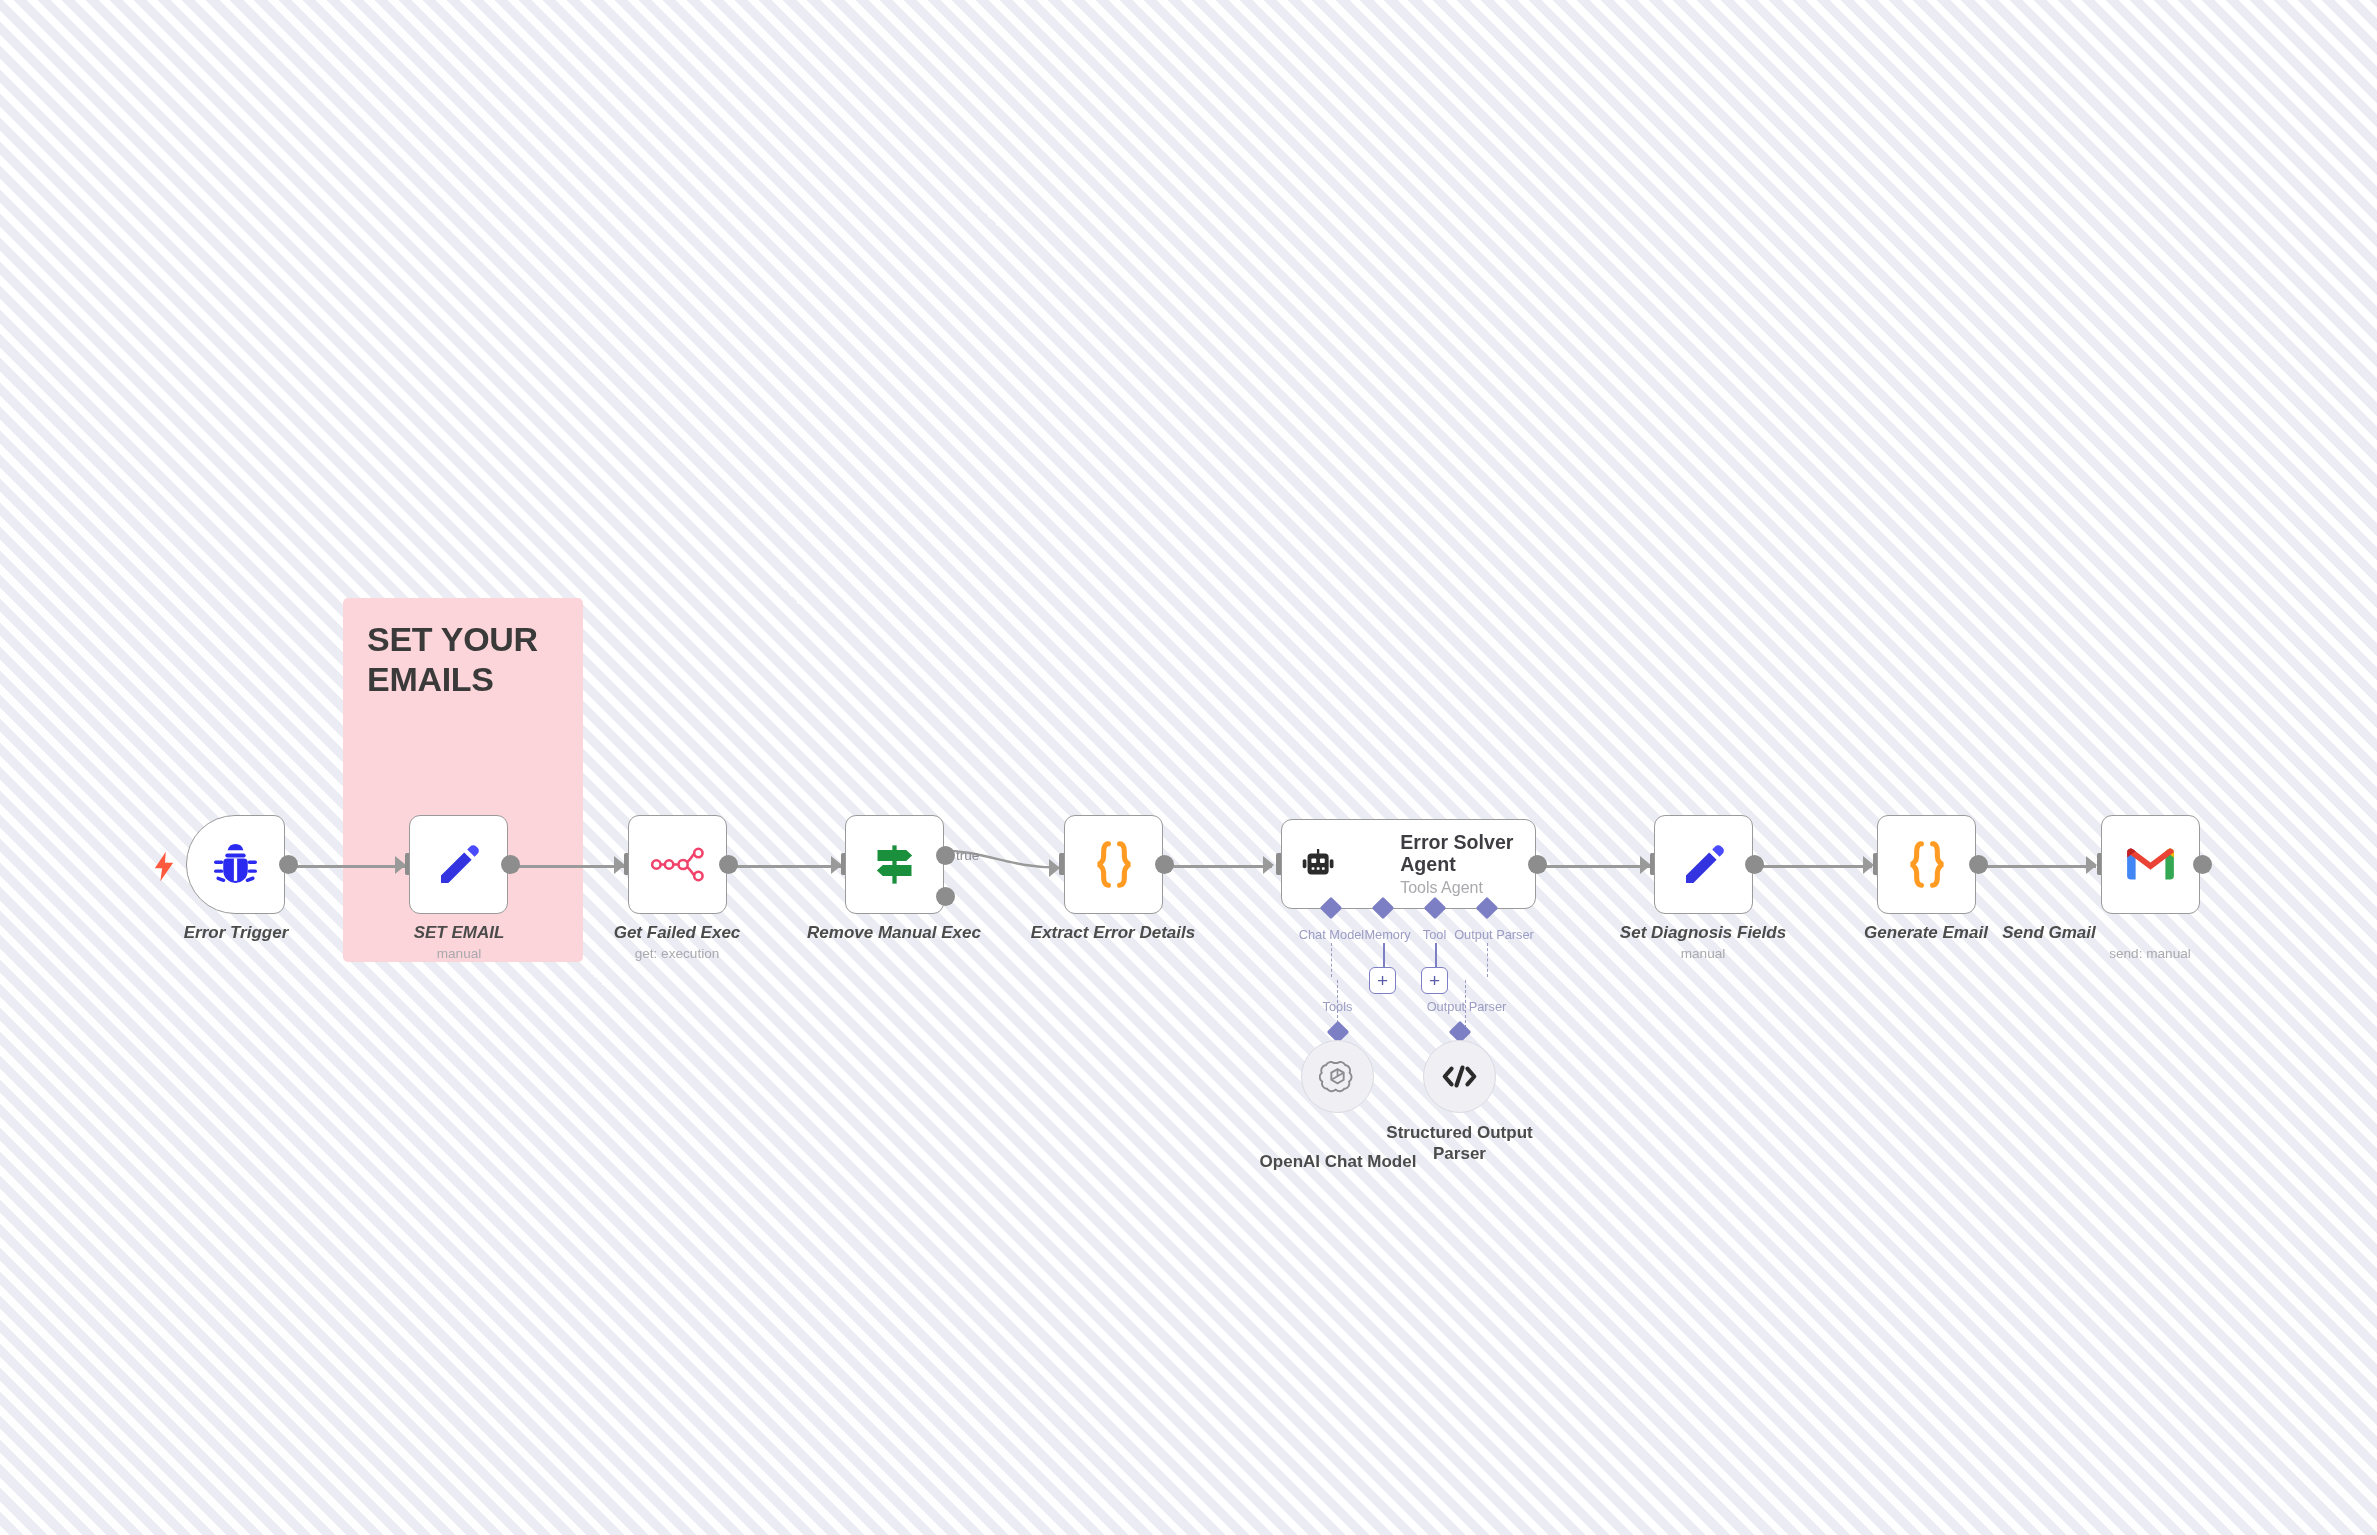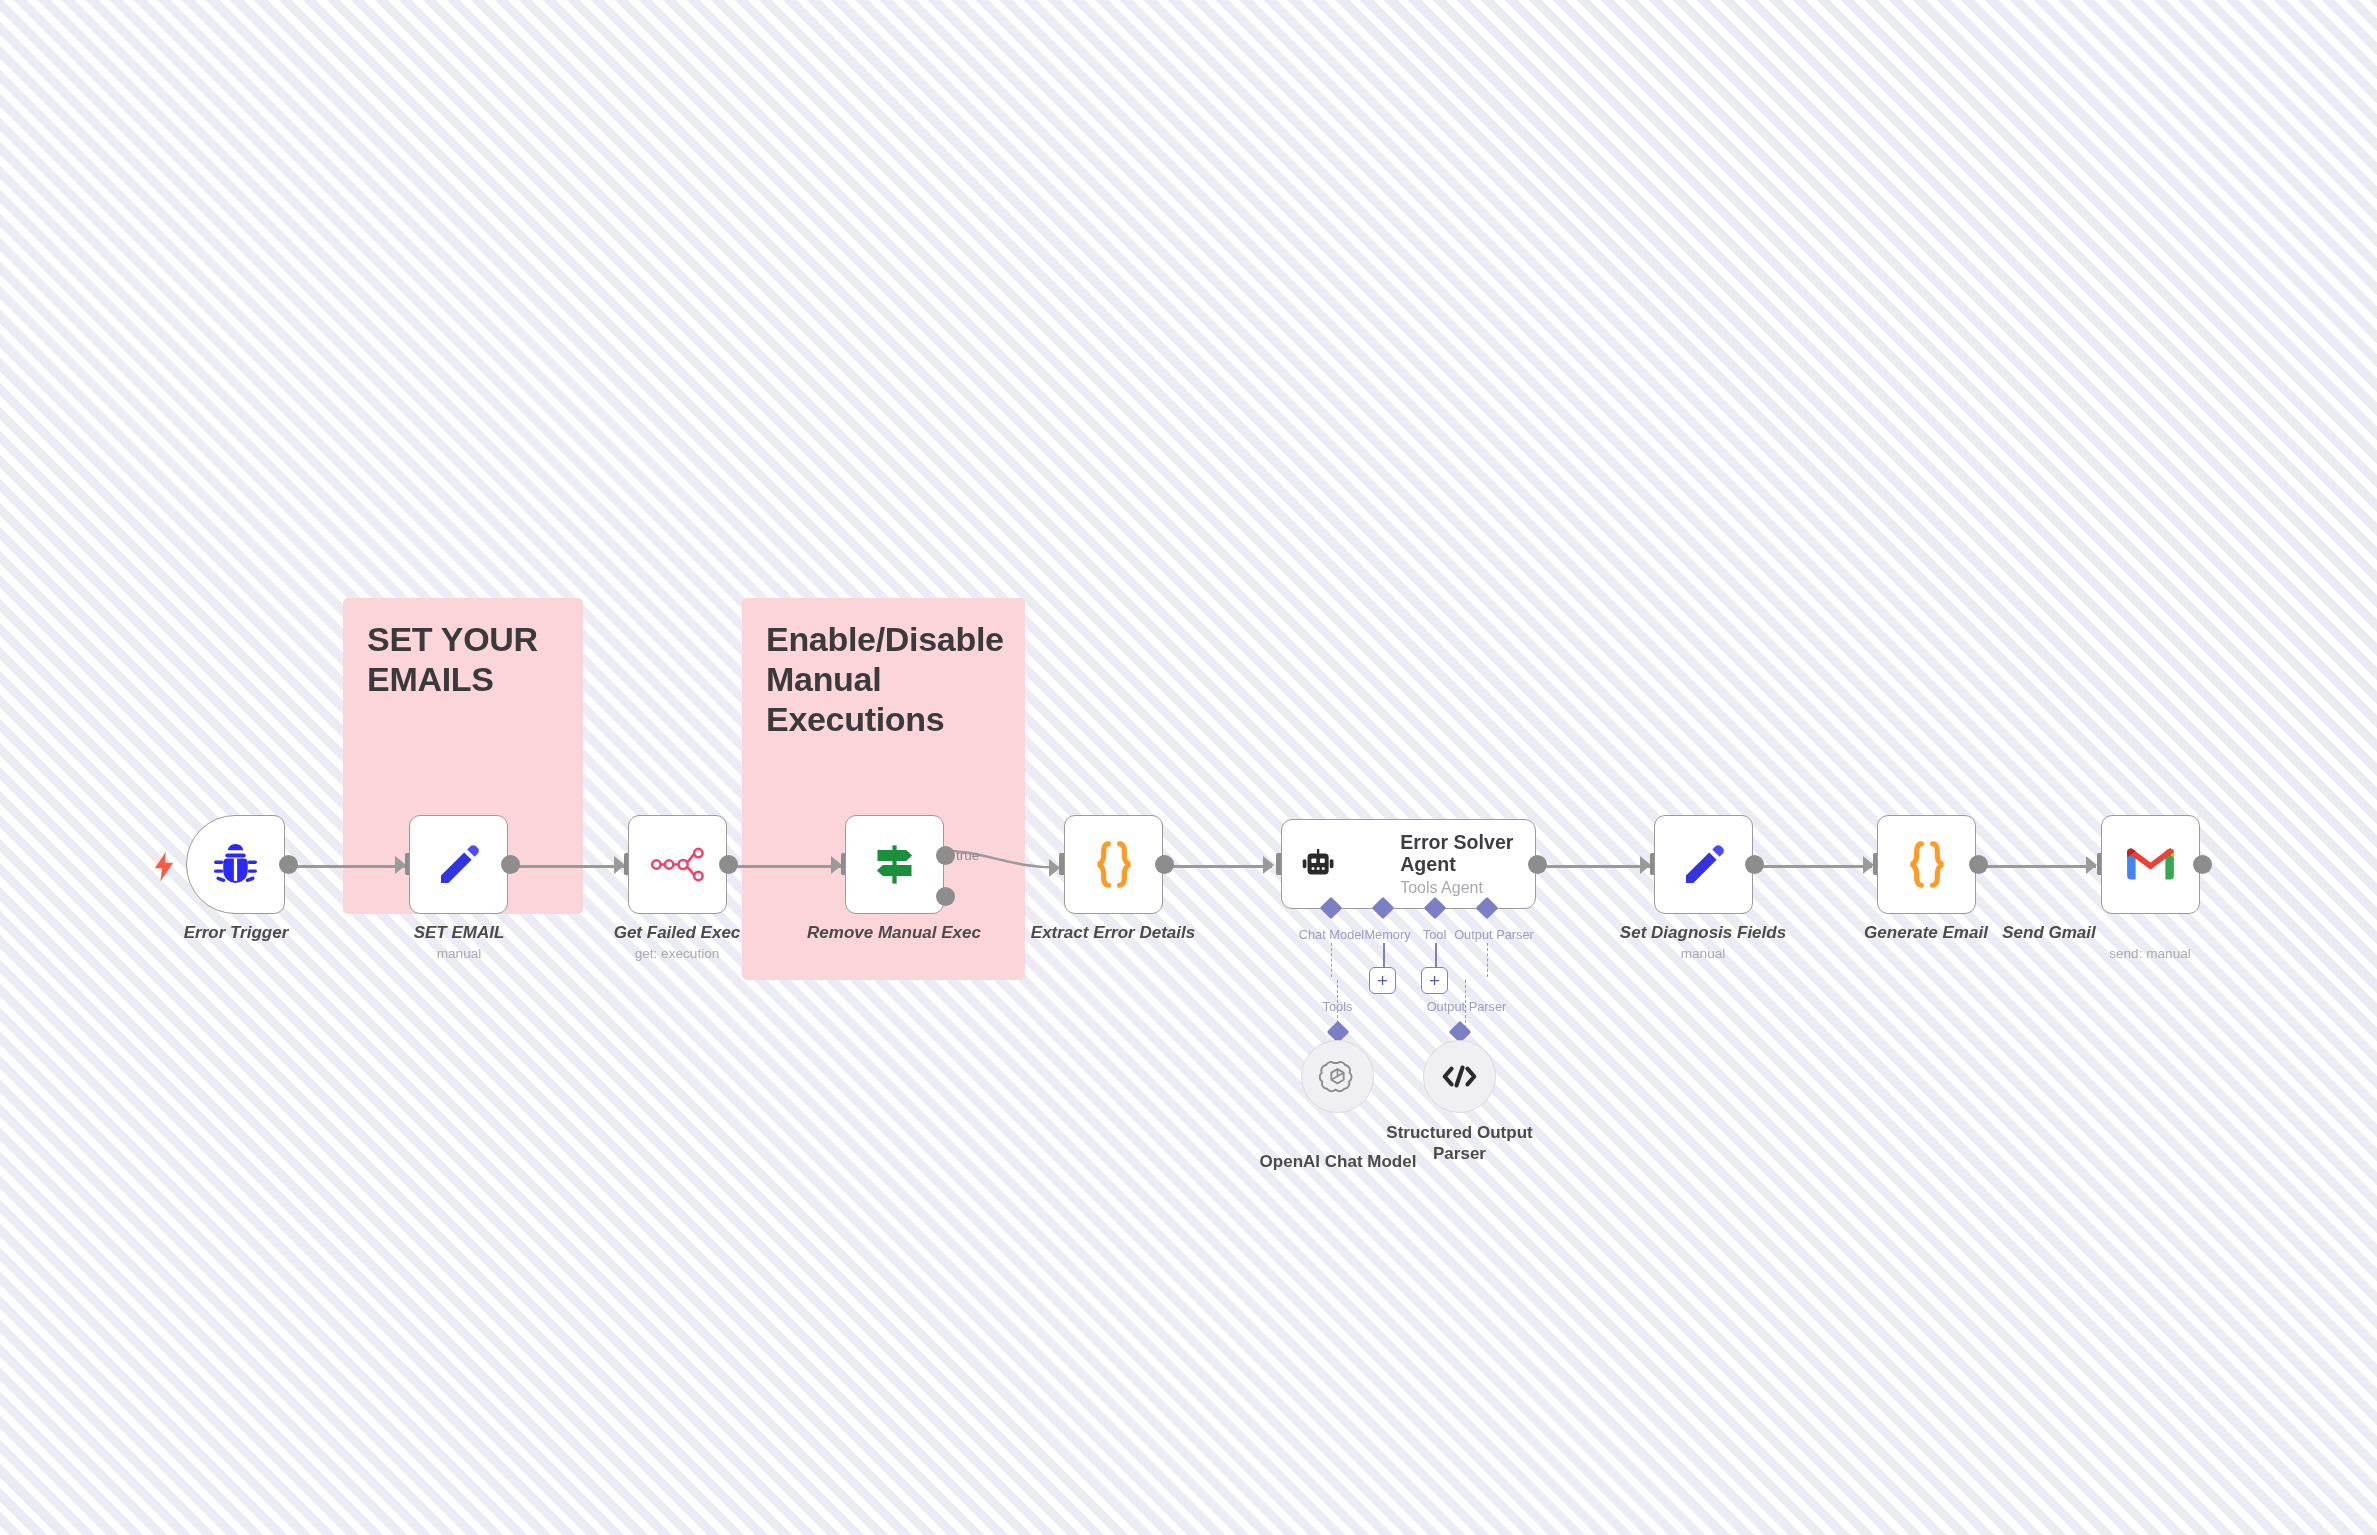--- a/index.html
+++ b/index.html
@@ -95,30 +95,25 @@
   .bolt{position:absolute;color:#ff5a3d;font-size:29px;line-height:1;}
   .truelabel{
     position:absolute;font-size:13.6px;color:#8b8b90;background:rgba(251,213,217,0.0);
   }
 </style>
 </head>
 <body>
 
 <div id="canvas">
 
-  <div class="sticky" style="left:343px;top:598px;width:240px;height:316px;">
+  <div class="sticky" style="left:343px;top:598px;width:240px;height:364px;">
     <div class="sticky-title">SET YOUR
 EMAILS</div>
   </div>
 
-  <div class="sticky" style="left:742px;top:598px;width:283px;height:382px;">
-    <div class="sticky-title">Enable/Disable
-Manual
-Executions</div>
-  </div>
 
   <div class="wire" style="left:288px;top:865px;width:117px;"></div>
   <div class="arrow" style="left:395px;top:856px;"></div>
 
   <div class="wire" style="left:508px;top:865px;width:117px;"></div>
   <div class="arrow" style="left:614px;top:856px;"></div>
 
   <div class="wire" style="left:728px;top:865px;width:113px;"></div>
   <div class="arrow" style="left:831px;top:856px;"></div>
 

